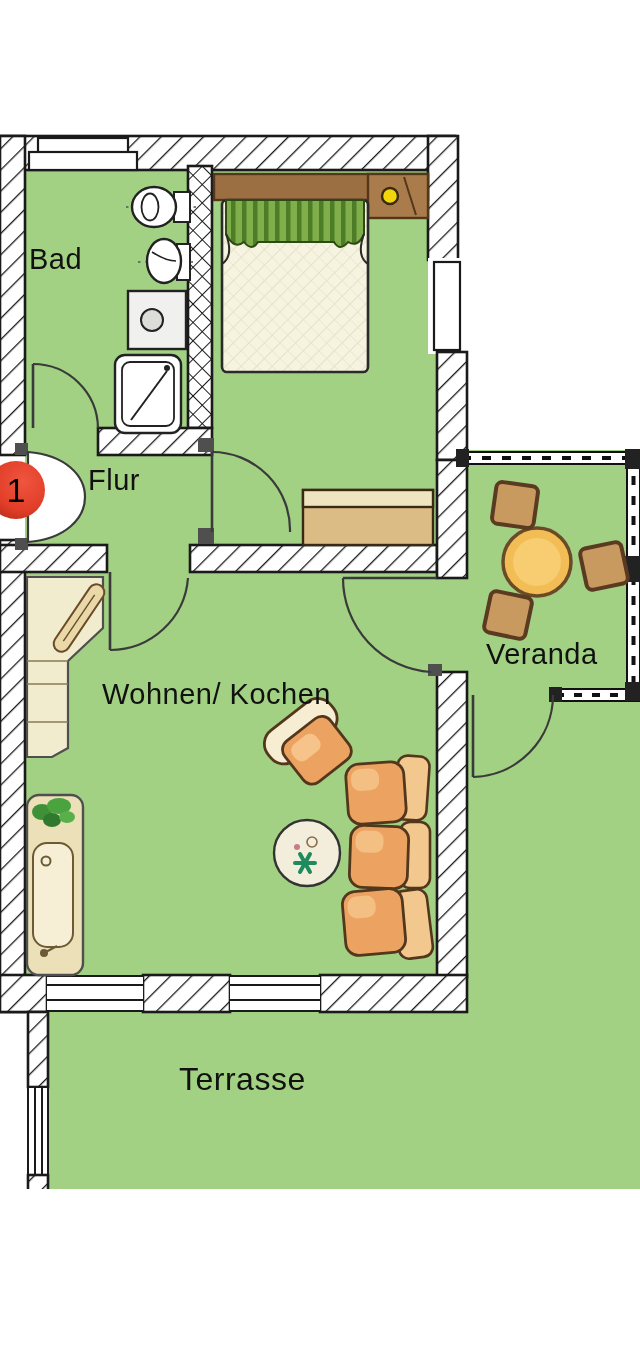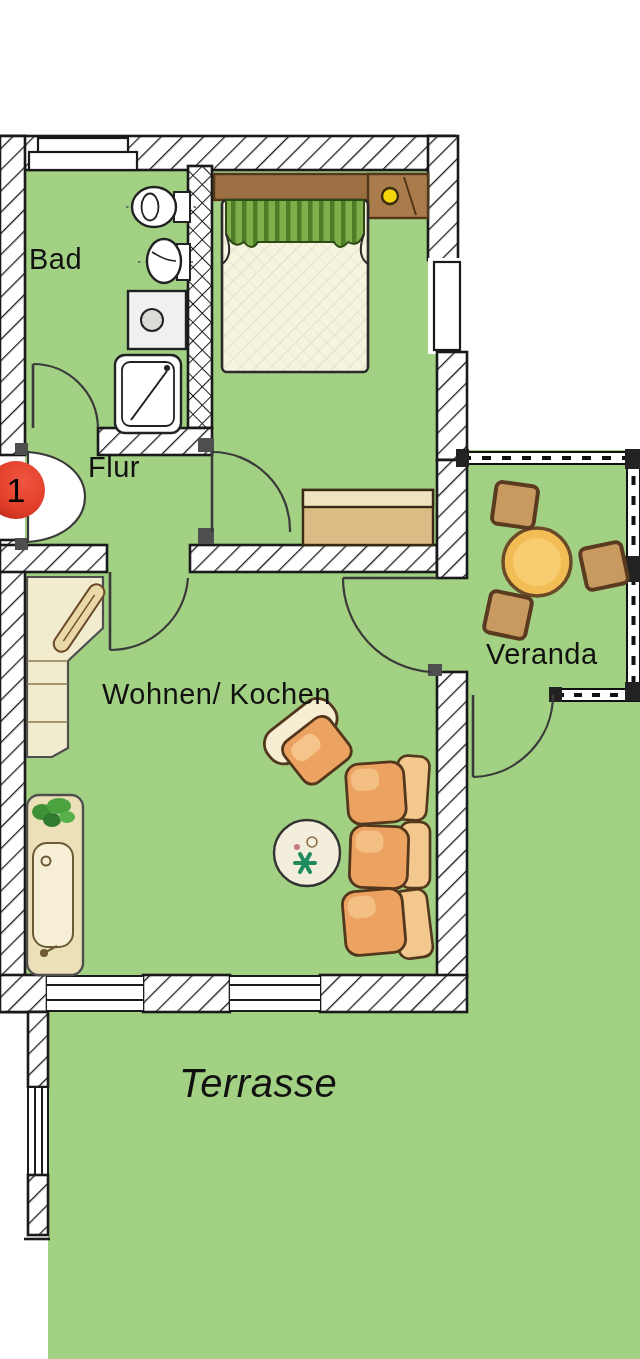--- a/index.html
+++ b/index.html
@@ -1,21 +1,21 @@
 <!DOCTYPE html>
 <html><head>
 <meta charset="utf-8">
 <style>
   html,body{margin:0;padding:0;background:#ffffff;}
-  .plan{position:relative;width:640px;height:1359px;background:#ffffff;overflow:hidden;
+  .plan{position:relative;width:640px;height:1189px;background:#ffffff;overflow:hidden;
         font-family:"Liberation Sans", sans-serif;}
   .plan svg{position:absolute;left:0;top:0;}
   .room-label{position:absolute;color:#111;font-size:29px;white-space:nowrap;
               letter-spacing:0.5px;user-select:none;}
-  .label-terrasse{font-size:40px;font-style:italic;}
+  .label-terrasse{font-size:32px;}
   .unit-badge{position:absolute;left:-13px;top:461px;width:58px;height:58px;border-radius:50%;
               background:radial-gradient(circle at 62% 35%, #ef5540 0%, #e23e28 55%, #a52212 100%);
               display:flex;align-items:center;justify-content:center;
               color:#000;font-size:34px;line-height:1;}
 </style>
 </head>
 <body>
 
 <div class="plan">
 
@@ -265,20 +265,20 @@
     </g>
     <g>
       <line x1="473" y1="695" x2="473" y2="777" stroke-width="2.6"></line>
       <path d="M473,777 A82,82 0 0 0 553,695"></path>
     </g>
     <path d="M28,452 C104,458 104,536 28,542 Z" fill="#ffffff" stroke="#3a3a3a" stroke-width="2.2"></path>
   </g>
 </svg>
 
 <div class="room-label" style="left:29px;top:243px;">Bad</div>
-<div class="room-label" style="left:88px;top:451px;">Flur</div>
+<div class="room-label" style="left:88px;top:464px;">Flur</div>
 <div class="room-label" style="left:102px;top:678px;">Wohnen/ Kochen</div>
 <div class="room-label" style="left:486px;top:638px;">Veranda</div>
 <div class="room-label label-terrasse" style="left:179px;top:1061px;">Terrasse</div>
 
 <div class="unit-badge">1</div>
 
 </div>
 
 </body></html>

